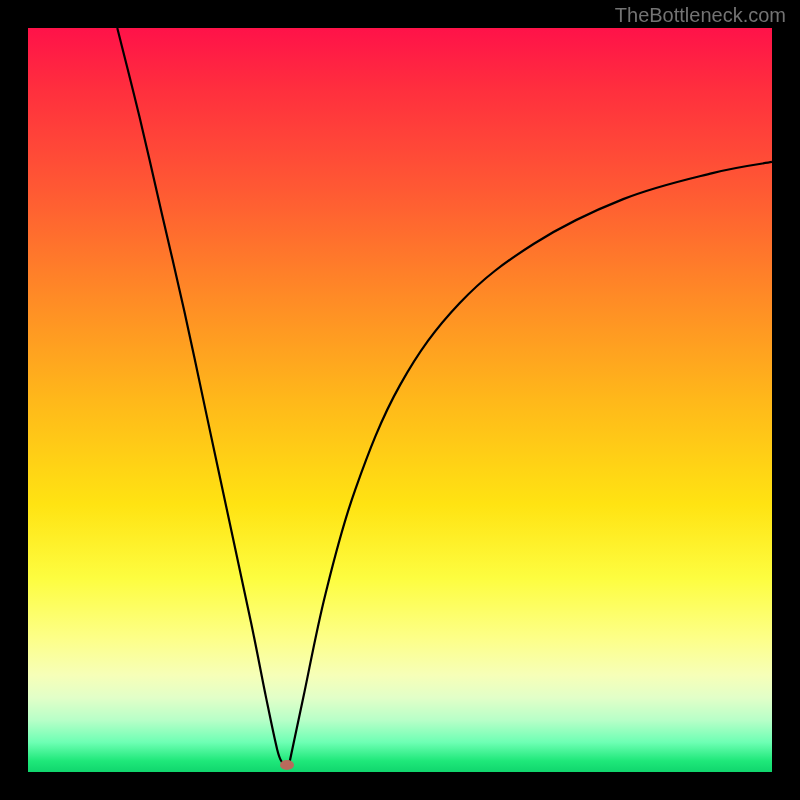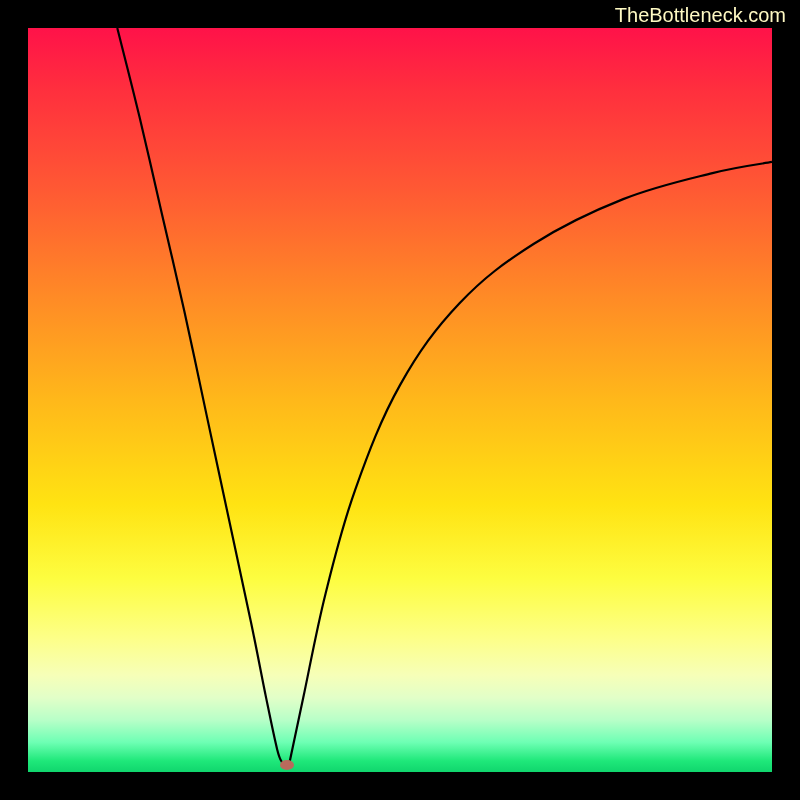--- a/index.html
+++ b/index.html
@@ -9,21 +9,21 @@
     height: 800px;
     background: #000;
     position: relative;
     font-family: Arial, sans-serif;
   }
   .watermark {
     position: absolute;
     top: 4px;
     right: 14px;
     font-size: 20px;
-    color: #fef9c3;
+    color: #737373;
     font-weight: 500;
     z-index: 10;
   }
   .plot-frame {
     position: absolute;
     left: 28px;
     top: 28px;
     width: 744px;
     height: 744px;
     background: #000;

